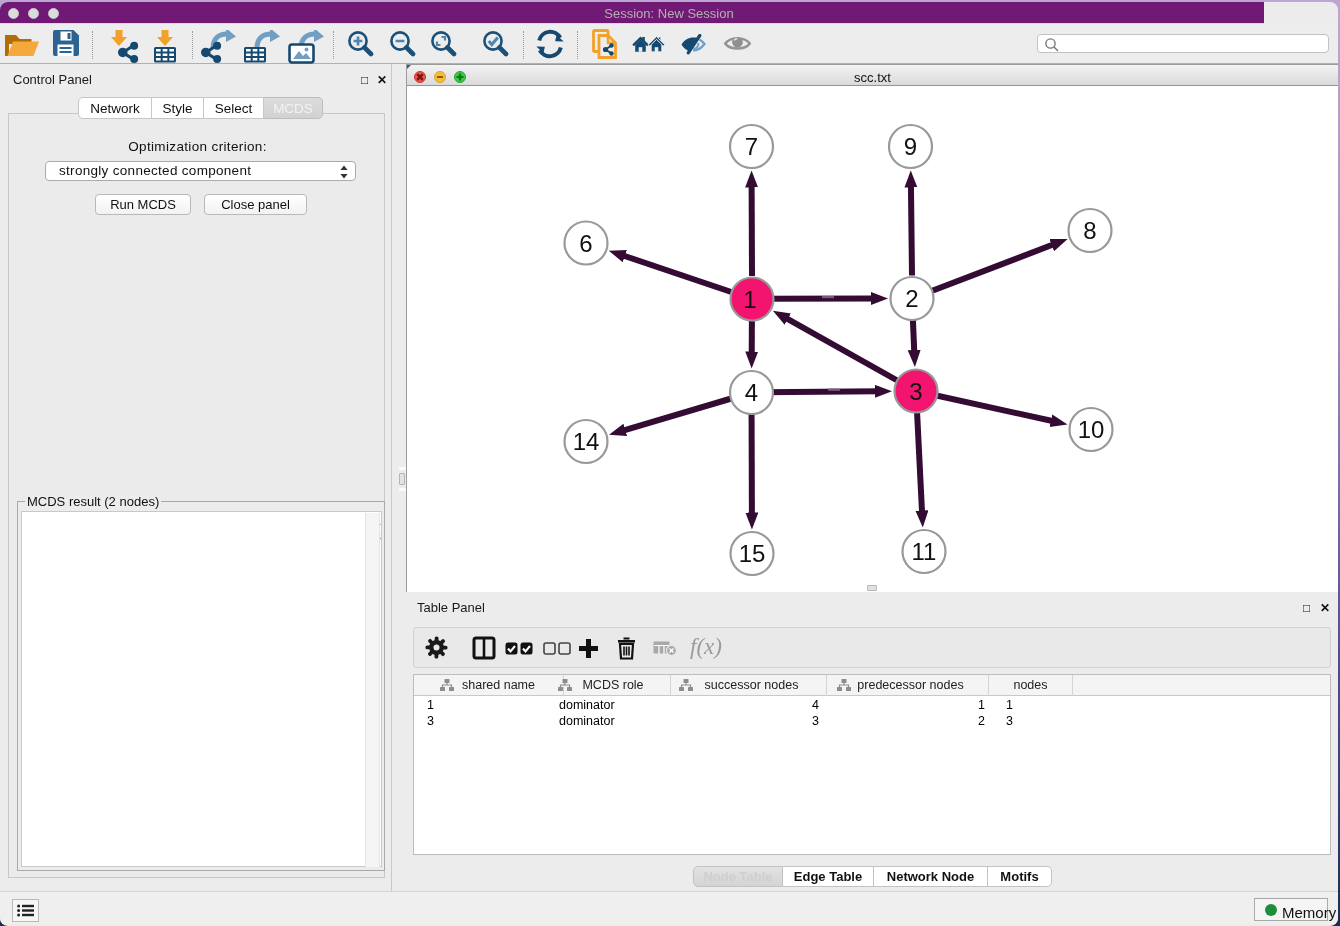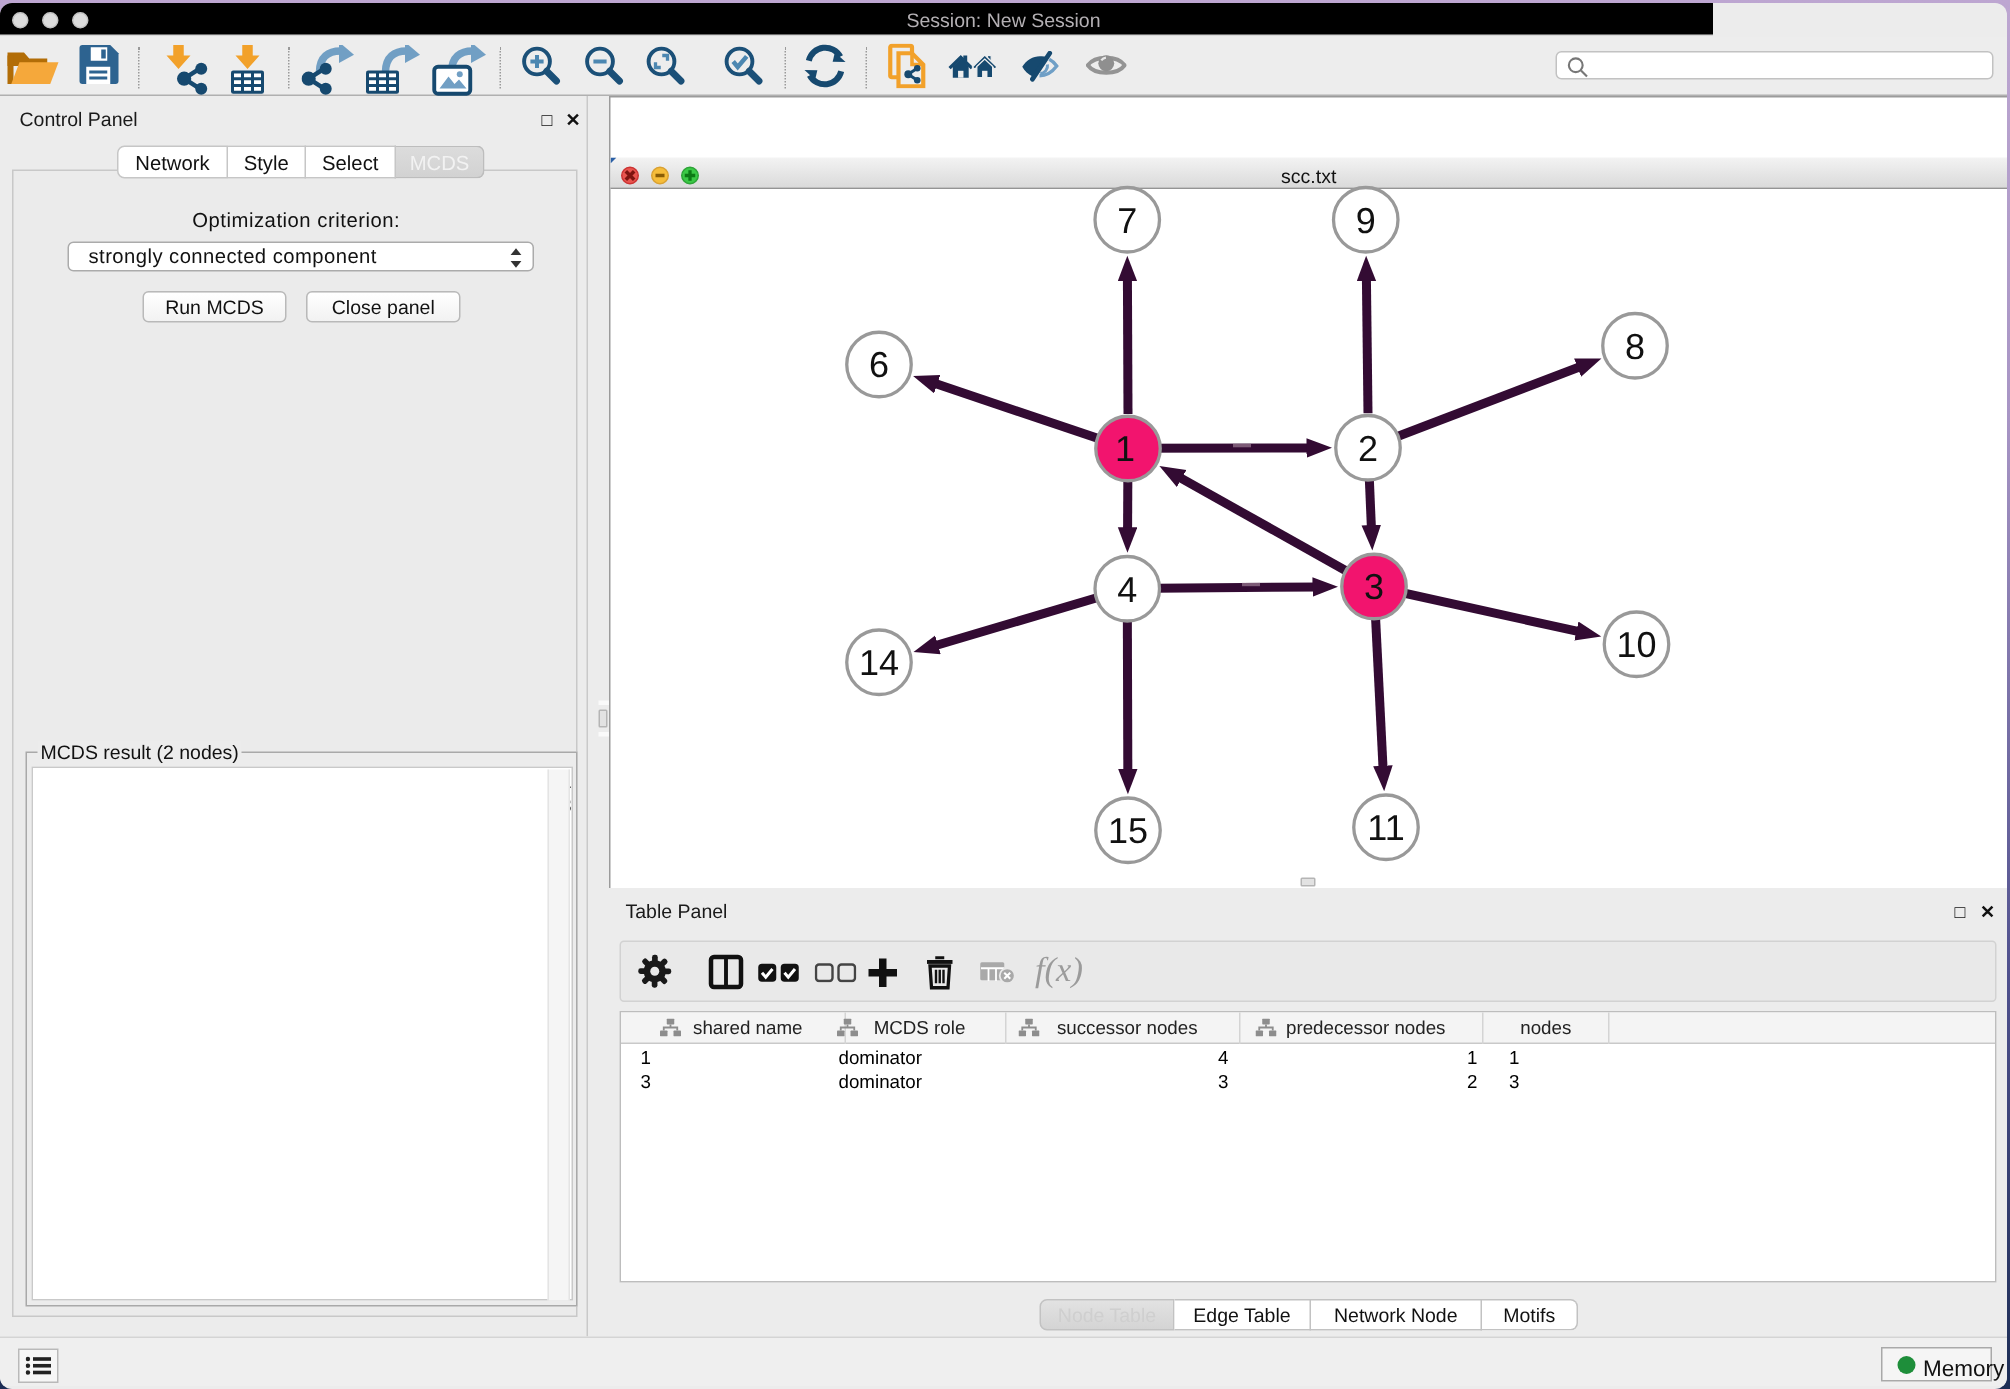--- a/index.html
+++ b/index.html
@@ -1,19 +1,19 @@
 <!DOCTYPE html>
 <html><head><meta charset="utf-8">
 <style>
 *{margin:0;padding:0;box-sizing:border-box;}
 html,body{width:1340px;height:926px;overflow:hidden;}
 body{font-family:"Liberation Sans",sans-serif;background:linear-gradient(#bda6d1 0%,#a895c5 30%,#50518e 70%,#1c2d55 100%);position:relative;}
 .abs{position:absolute;}
 #win{position:absolute;left:0;top:2px;width:1338px;height:924px;background:#ececec;border-radius:8px;overflow:hidden;}
-#titlebar{position:absolute;left:0;top:0;width:1142px;height:22px;background:#000000;border-bottom:1px solid #d8d8d8;}
+#titlebar{position:absolute;left:0;top:0;width:1264px;height:22px;background:#701a75;border-bottom:1px solid #d8d8d8;}
 .tl{position:absolute;top:6px;width:11px;height:11px;border-radius:50%;background:#dcdcdc;border:1px solid #c3c3c3;}
 #wtitle{position:absolute;top:4px;left:0;width:1338px;text-align:center;font-size:13px;color:#b4b0b4;}
 #toolbar{position:absolute;left:0;top:23px;width:1338px;height:39px;background:#ededed;border-bottom:1px solid #b0b0b0;}
 .sep{position:absolute;top:6px;height:28px;width:0;border-left:1px dotted #9a9a9a;}
 .ticon{position:absolute;top:3px;}
 #searchbox{position:absolute;left:1037px;top:9px;width:292px;height:19px;background:#fff;border:1px solid #c2c2c2;border-radius:4px;}
 
 
 #cpanel{position:absolute;left:0;top:62px;width:392px;height:827px;background:#ececec;border-right:1px solid #c9c9c9;}
 #cphead{position:absolute;left:13px;top:8px;font-size:13px;color:#1a1a1a;}
@@ -25,34 +25,34 @@
 #cpbox{position:absolute;left:8px;top:49px;width:377px;height:765px;border:1px solid #c8c8c8;background:#ebebeb;}
 #optlabel{position:absolute;left:0;top:25px;width:377px;text-align:center;font-size:13.5px;letter-spacing:.35px;color:#111;}
 #dropdown{position:absolute;left:36px;top:47px;width:311px;height:20px;background:#fff;border:1px solid #ababab;border-radius:4px;font-size:13.5px;letter-spacing:.3px;color:#111;line-height:18px;padding-left:13px;}
 .btn{position:absolute;height:21px;background:linear-gradient(#ffffff,#f2f2f2);border:1px solid #b9b9b9;border-radius:4px;font-size:13px;color:#111;text-align:center;line-height:19px;}
 #mcdsgroup{position:absolute;left:8px;top:387px;width:368px;height:370px;border:1px solid #a9a9a9;background:#ececec;text-align:right;}
 #mcdslabel{position:absolute;left:7px;top:-8px;background:#ececec;padding:0 2px;font-size:13px;color:#111;}
 #mcdstext{position:absolute;left:3px;top:9px;width:361px;height:356px;background:#fff;border:1px solid #c9c9c9;font-size:13px;color:#111;}
 
 
 #netframe{position:absolute;left:406px;top:62px;width:932px;height:529px;border:1px solid #9b9b9b;border-right:none;background:#fff;}
-#nettitle{position:absolute;left:0;top:0;width:931px;height:21px;background:linear-gradient(#f3f3f3,#dadada);border-bottom:1px solid #949494;margin-top:40px;}
+#nettitle{position:absolute;left:0;top:0;width:931px;height:21px;background:linear-gradient(#f3f3f3,#dadada);border-bottom:1px solid #949494;}
 .fl{position:absolute;top:6px;width:12px;height:12px;border-radius:50%;}
 #netname{position:absolute;top:5px;left:0;width:931px;text-align:center;font-size:13px;color:#111;}
 
 
 #tpanel{position:absolute;left:406px;top:590px;width:932px;height:299px;background:#ececec;}
 #tphead{position:absolute;left:11px;top:8px;font-size:13px;color:#1a1a1a;}
 #ttoolbar{position:absolute;left:7px;top:35px;width:918px;height:41px;background:#e9e9e9;border:1px solid #d2d2d2;border-radius:3px;}
 #ttable{position:absolute;left:7px;top:82px;width:918px;height:181px;background:#fff;border:1px solid #bdbdbd;font-size:12.5px;}
 #thead{position:absolute;left:0;top:0;width:916px;height:21px;background:#f4f4f4;border-bottom:1px solid #c9c9c9;}
 .hcell{position:absolute;top:0;height:21px;border-right:1px solid #d4d4d4;text-align:center;line-height:21px;color:#222;}
 .trow{position:absolute;left:0;width:916px;height:16px;}
 #btabs{position:absolute;left:287px;top:274px;height:21px;display:flex;font-size:13px;}
-.btab{border:1px solid #c2c2c2;border-left:none;background:#fff;color:#111;display:flex;align-items:center;justify-content:center;height:21px;}
+.btab{border:1px solid #c2c2c2;border-left:none;background:#fff;color:#111;display:flex;align-items:center;justify-content:center;height:21px;font-weight:bold;}
 .btab.first{border-left:1px solid #c2c2c2;border-radius:5px 0 0 5px;background:linear-gradient(#e2e2e2,#d4d4d4);color:#cfcfcf;}
 .btab.last{border-radius:0 5px 5px 0;}
 
 
 #statusbar{position:absolute;left:0;top:889px;width:1338px;height:33px;background:#efefef;border-top:1px solid #d4d4d4;}
 #listbtn{position:absolute;left:12px;top:7px;width:27px;height:23px;background:#f6f6f6;border:1px solid #b9b9b9;}
 #membtn{position:absolute;left:1254px;top:6px;width:74px;height:23px;background:#f5f5f5;border:1px solid #a9a9a9;font-size:12px;color:#111;}
 </style></head>
 <body>
 <div id="win">

